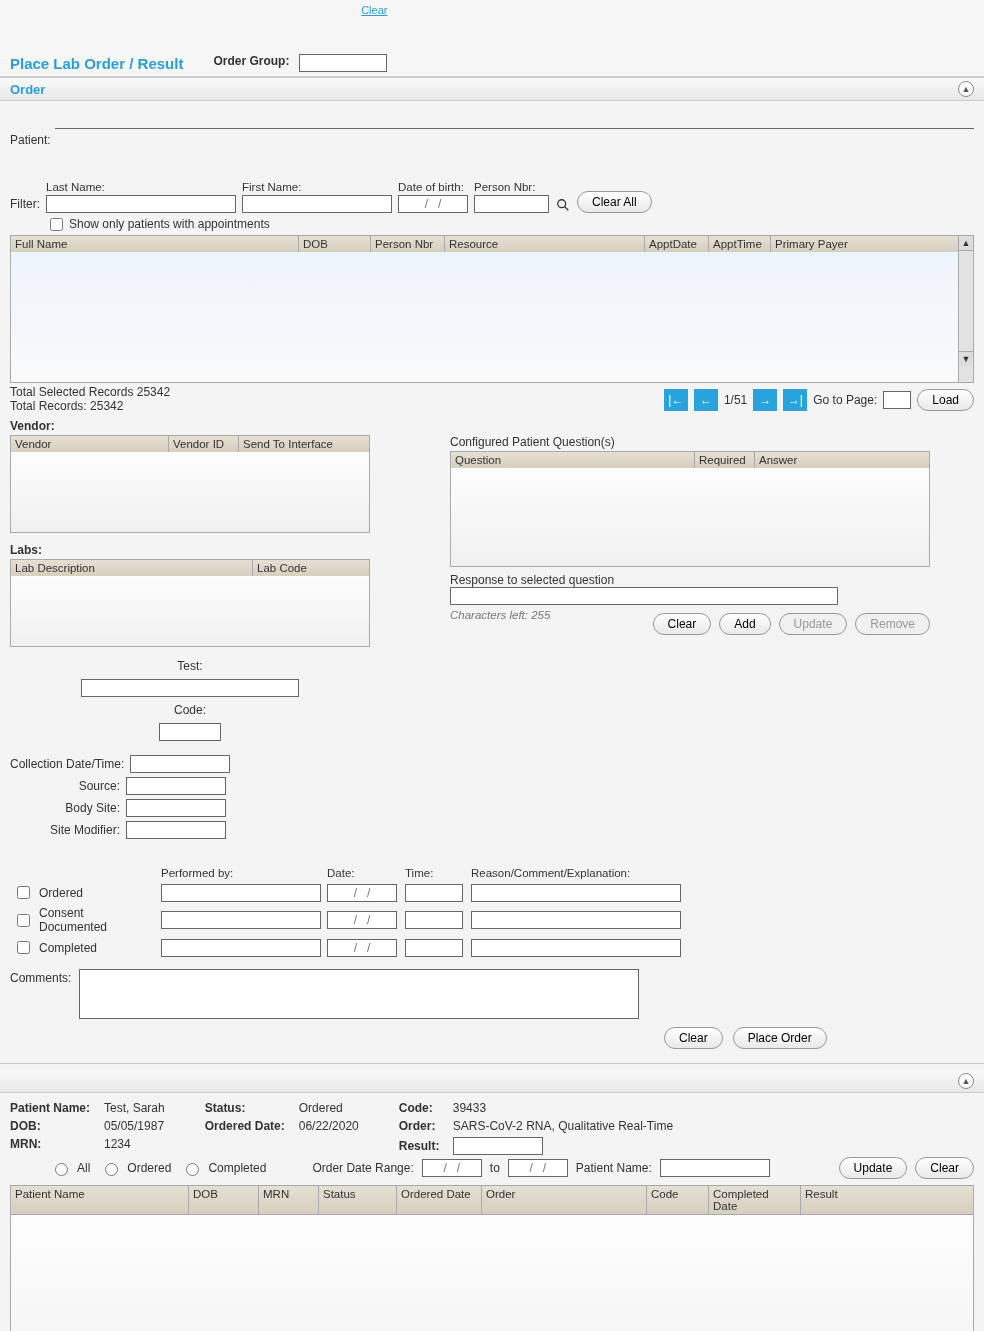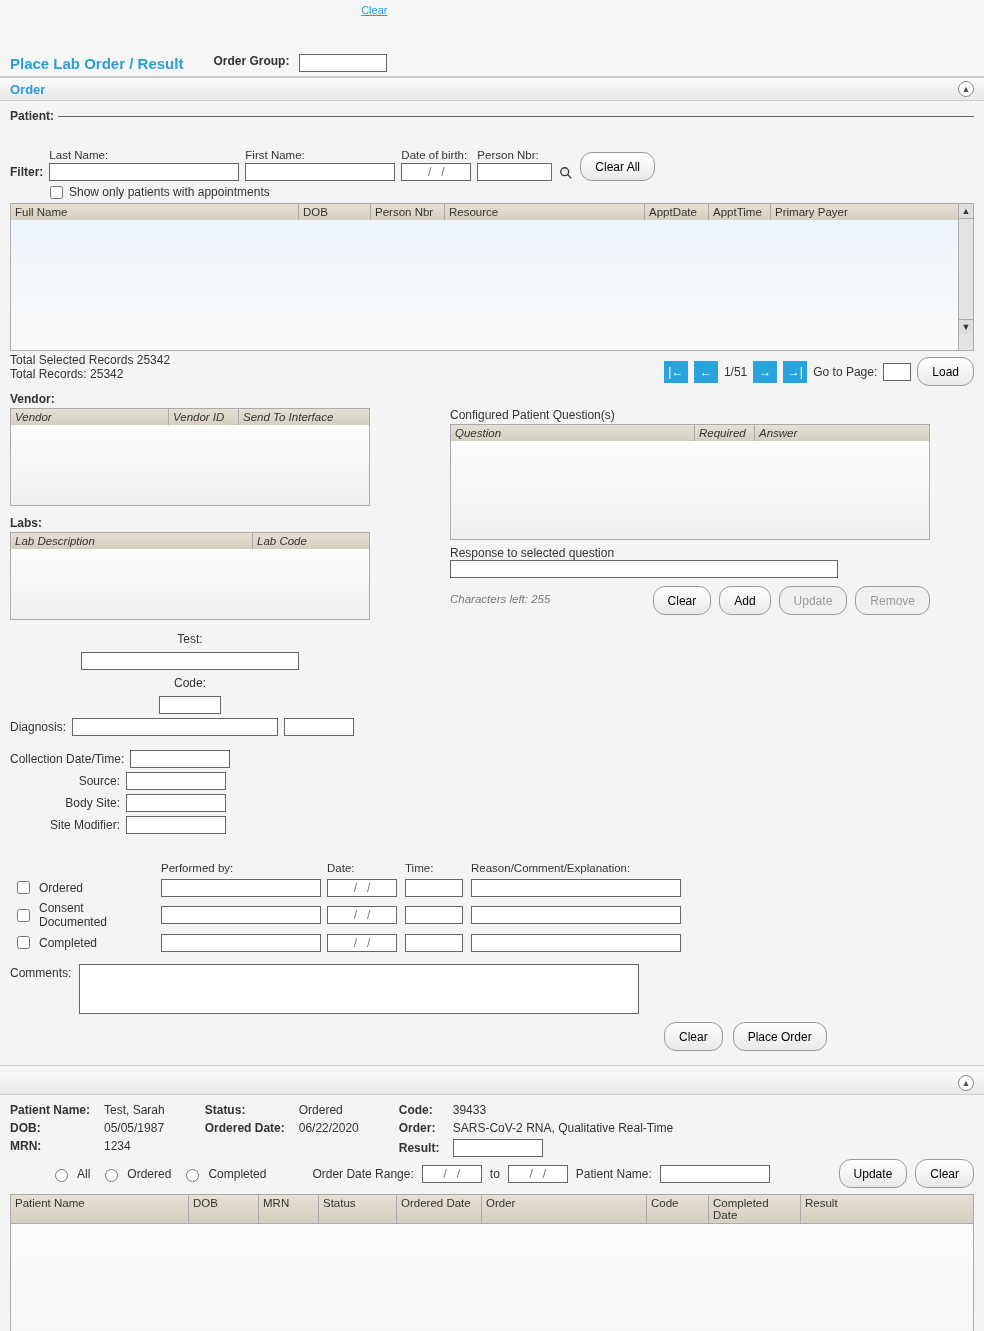--- a/index.html
+++ b/index.html
@@ -40,32 +40,32 @@
     justify-content: space-between;
     align-items: center;
   }
   .section-header .title { font-weight: bold; color: #2a9fd6; font-size: 13px; }
   .collapse-icon {
     width: 16px; height: 16px; border: 1px solid #888; border-radius: 50%;
     display:flex; align-items:center; justify-content:center; font-size:9px;
     background:#fff; color:#555;
   }
   .body { padding: 8px 10px; }
-  .label-bold { font-weight: bold; }
+  .label-bold { font-weight: normal; margin-top: 24px; }
   .filter-row { display:flex; align-items:flex-end; gap: 6px; margin-top: 12px; }
   .fcol { display:flex; flex-direction:column; }
   .fcol label { font-size: 11.5px; margin-bottom:2px; }
   .btn {
     border: 1px solid #999;
     border-radius: 12px;
     background: linear-gradient(#fff,#e9e9e9);
     padding: 2px 14px;
     font-size: 12px;
     cursor: pointer;
-    height: 29px;
+    height: 22px;
     line-height: 16px;
   }
   .btn:disabled { color:#999; background:#f0f0f0; }
   .check-row { display:flex; align-items:center; gap:6px; margin-top:4px; margin-left:40px;}
   .check-row input { margin:0; }
   .grid {
     border: 1px solid #aaa;
     background: #fff;
   }
   .grid-head {
@@ -90,21 +90,21 @@
   .pager { display:flex; align-items:center; justify-content:flex-end; gap:6px; margin-top:4px;}
   .pager .navbtn {
     width:24px; height:22px; background:#29a3dc; color:#fff; display:flex;
     align-items:center; justify-content:center; font-size:12px; cursor:pointer;
   }
   .totals { font-size:12px; }
   .two-col { display:flex; gap:80px; margin-top:2px;}
   .left-col { width: 360px; }
   .right-col { flex:1; max-width:480px;}
   .sub-title { font-weight:bold; font-size:12px; margin: 4px 0 2px 0;}
-  .small-grid { border:1px solid #aaa; background:#bef264;font-style:italic; }
+  .small-grid { border:1px solid #aaa; background:#bef264; }
   .small-grid .grid-head { background: linear-gradient(#e6e0d4,#d6cfbf);}
   .small-grid-body { height: 80px; background: linear-gradient(#fdfdfd,#f0f0f0);}
   .italic-note { font-style: italic; color:#777; font-size:11.5px;}
   .qbtns { display:flex; gap:8px; justify-content:flex-end; margin-top:4px;}
   .form-row { display:flex; align-items:center; gap:6px; margin-top:4px;}
   .form-row .lbl { width:110px; text-align:right; font-size:12px;}
   .checkline { display:flex; align-items:center; gap:6px;}
   .perf-table { border-collapse: collapse; }
   .perf-table td { padding: 2px 3px; vertical-align: middle;}
   .perf-head td { font-size:11.5px; padding-bottom:2px;}
@@ -246,25 +246,20 @@
         </div>
         <div class="small-grid-body" style="height:70px;"></div>
       </div>
 
       <div class="form-row" style="margin-top:12px;flex-direction:column;">
         <span>Test:</span>
         <input type="text" style="width: 218px;">
         <span>Code:</span>
         <input type="text" style="width: 62px;">
       </div>
-      <div class="form-row">
-        <span>Diagnosis:</span>
-        <input type="text" style="width: 206px;">
-        <input type="text" style="width: 70px;">
-      </div>
 
       <div style="height:10px;"></div>
       <div class="form-row">
           <span class="lbl" style="width:auto;text-align:left;">Collection Date/Time:</span>
           <input type="text" style="width: 100px;">
         </div>
       <div class="form-row">
           <span class="lbl">Source:</span>
           <input type="text" style="width: 100px;">
         </div>
@@ -284,21 +279,21 @@
       <div class="small-grid">
         <div class="grid-head">
           <div class="col" style="width:244px">Question</div>
           <div class="col" style="width:60px">Required</div>
           <div class="col" style="flex:1;border-right:none;">Answer</div>
         </div>
         <div class="small-grid-body" style="height:98px;"></div>
       </div>
       <div style="margin-top:6px;">Response to selected question</div>
       <input type="text" style="width: 388px;">
-      <div style="display:flex; align-items:center; margin-top:4px;">
+      <div style="display:flex; align-items:flex-start; margin-top:4px;">
         <span class="italic-note">Characters left: 255</span>
         <div class="spacer"></div>
         <div class="qbtns">
           <button class="btn">Clear</button>
           <button class="btn">Add</button>
           <button class="btn" disabled="">Update</button>
           <button class="btn" disabled="">Remove</button>
         </div>
       </div>
     </div>

